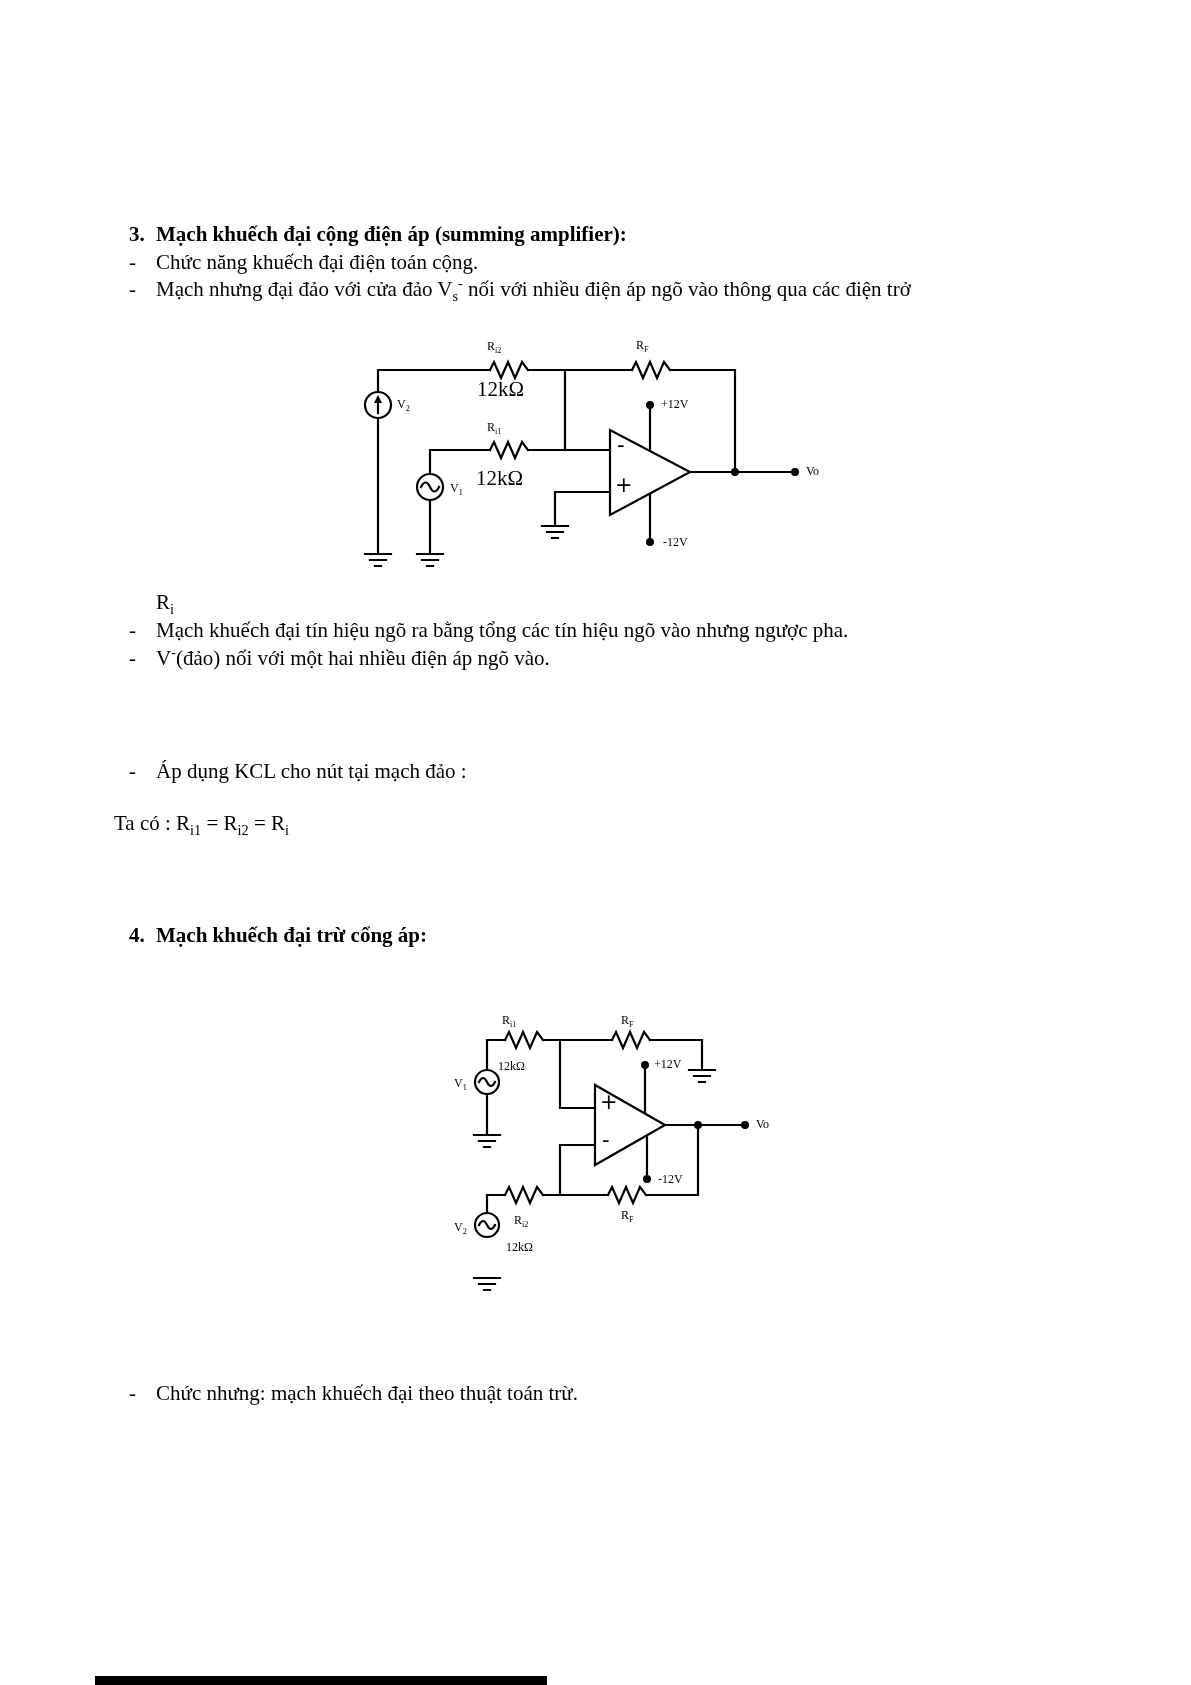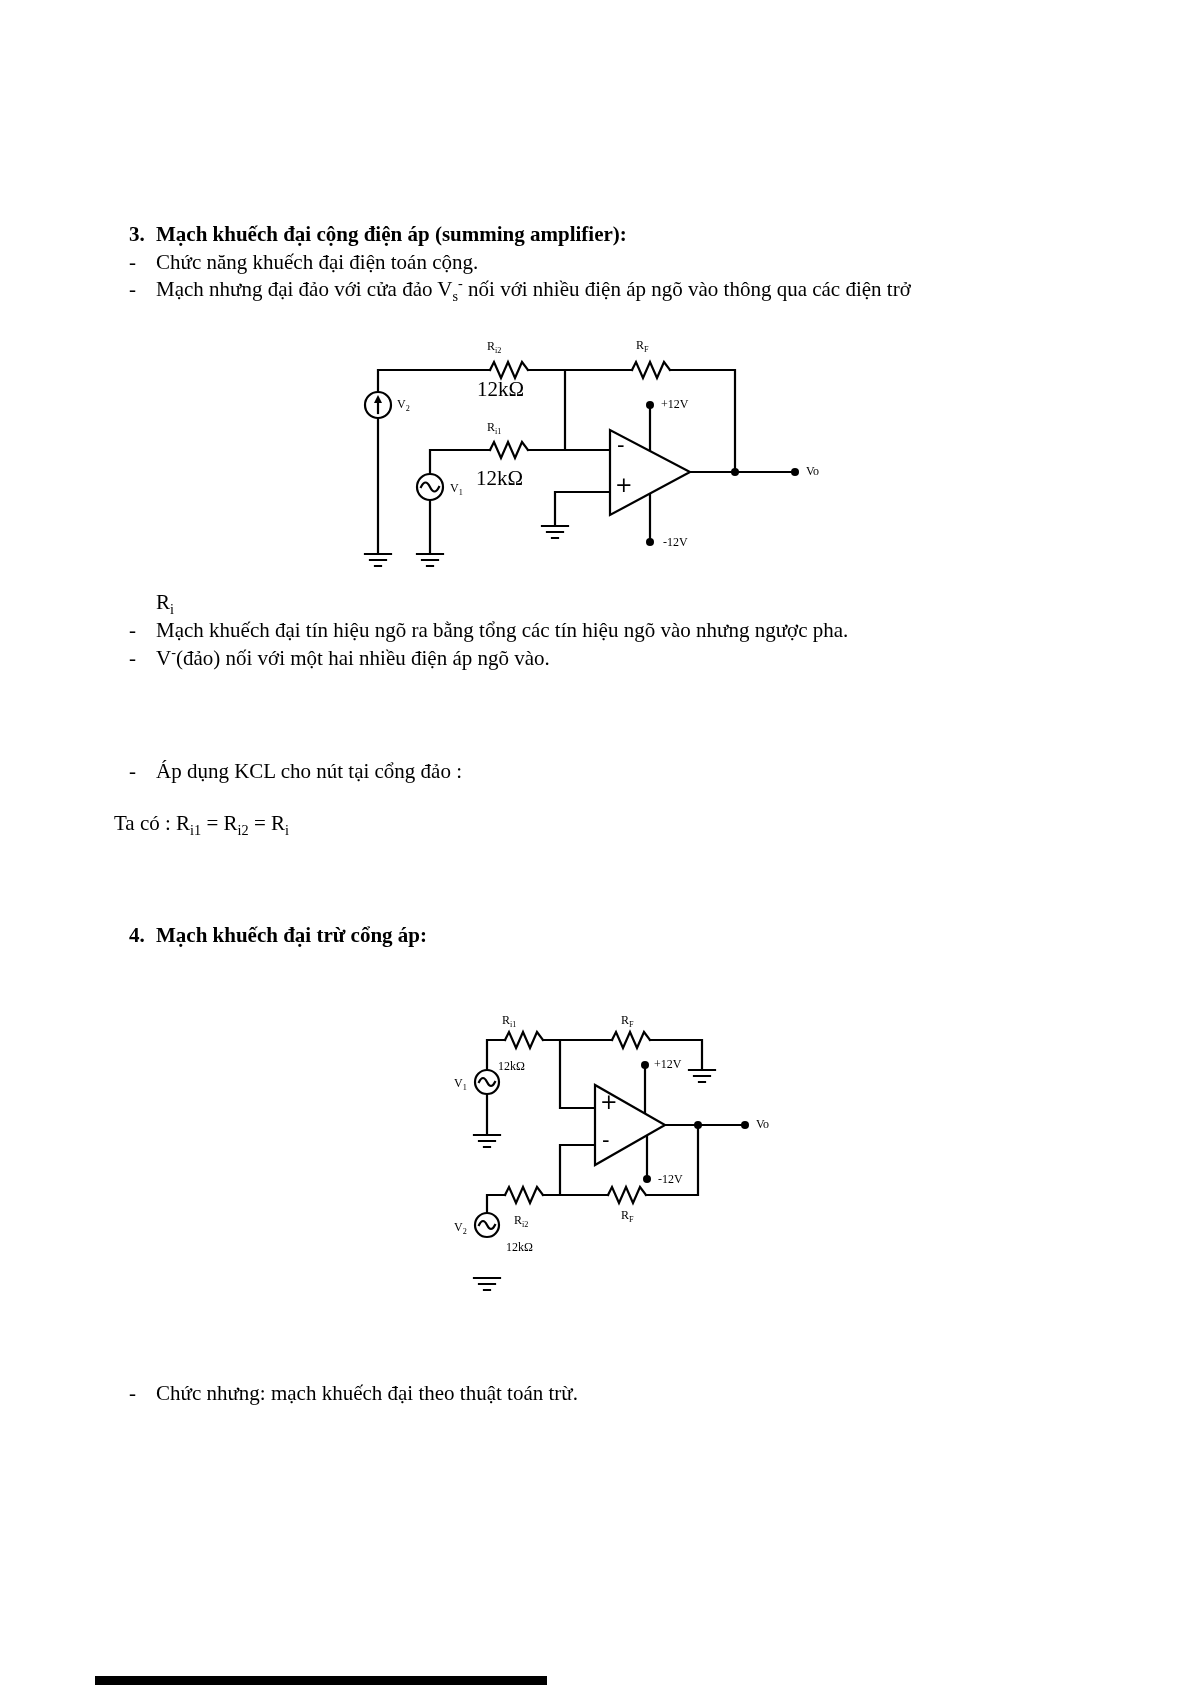--- a/index.html
+++ b/index.html
@@ -85,21 +85,21 @@
     <span class="body">Mạch khuếch đại tín hiệu ngõ ra bằng tổng các tín hiệu ngõ vào nhưng ngược pha.</span>
   </div>
 
   <div class="trow" style="top:645px">
     <span class="marker">-</span>
     <span class="body"><span>V</span><sup>-</sup><span>(đảo) nối với một hai nhiều điện áp ngõ vào.</span></span>
   </div>
 
   <div class="trow" style="top:758px">
     <span class="marker">-</span>
-    <span class="body">Áp dụng KCL cho nút tại cổng đảo :</span>
+    <span class="body">Áp dụng KCL cho nút tại mạch đảo :</span>
   </div>
 
   <div class="trow" style="top:810px">
     <span class="body" style="left:114px"><span>Ta có : R</span><sub>i1</sub><span> = R</span><sub>i2</sub><span> = R</span><sub>i</sub></span>
   </div>
 
   <div class="trow bold" style="top:922px">
     <span class="marker">4.</span>
     <span class="body">Mạch khuếch đại trừ cổng áp:</span>
   </div>

